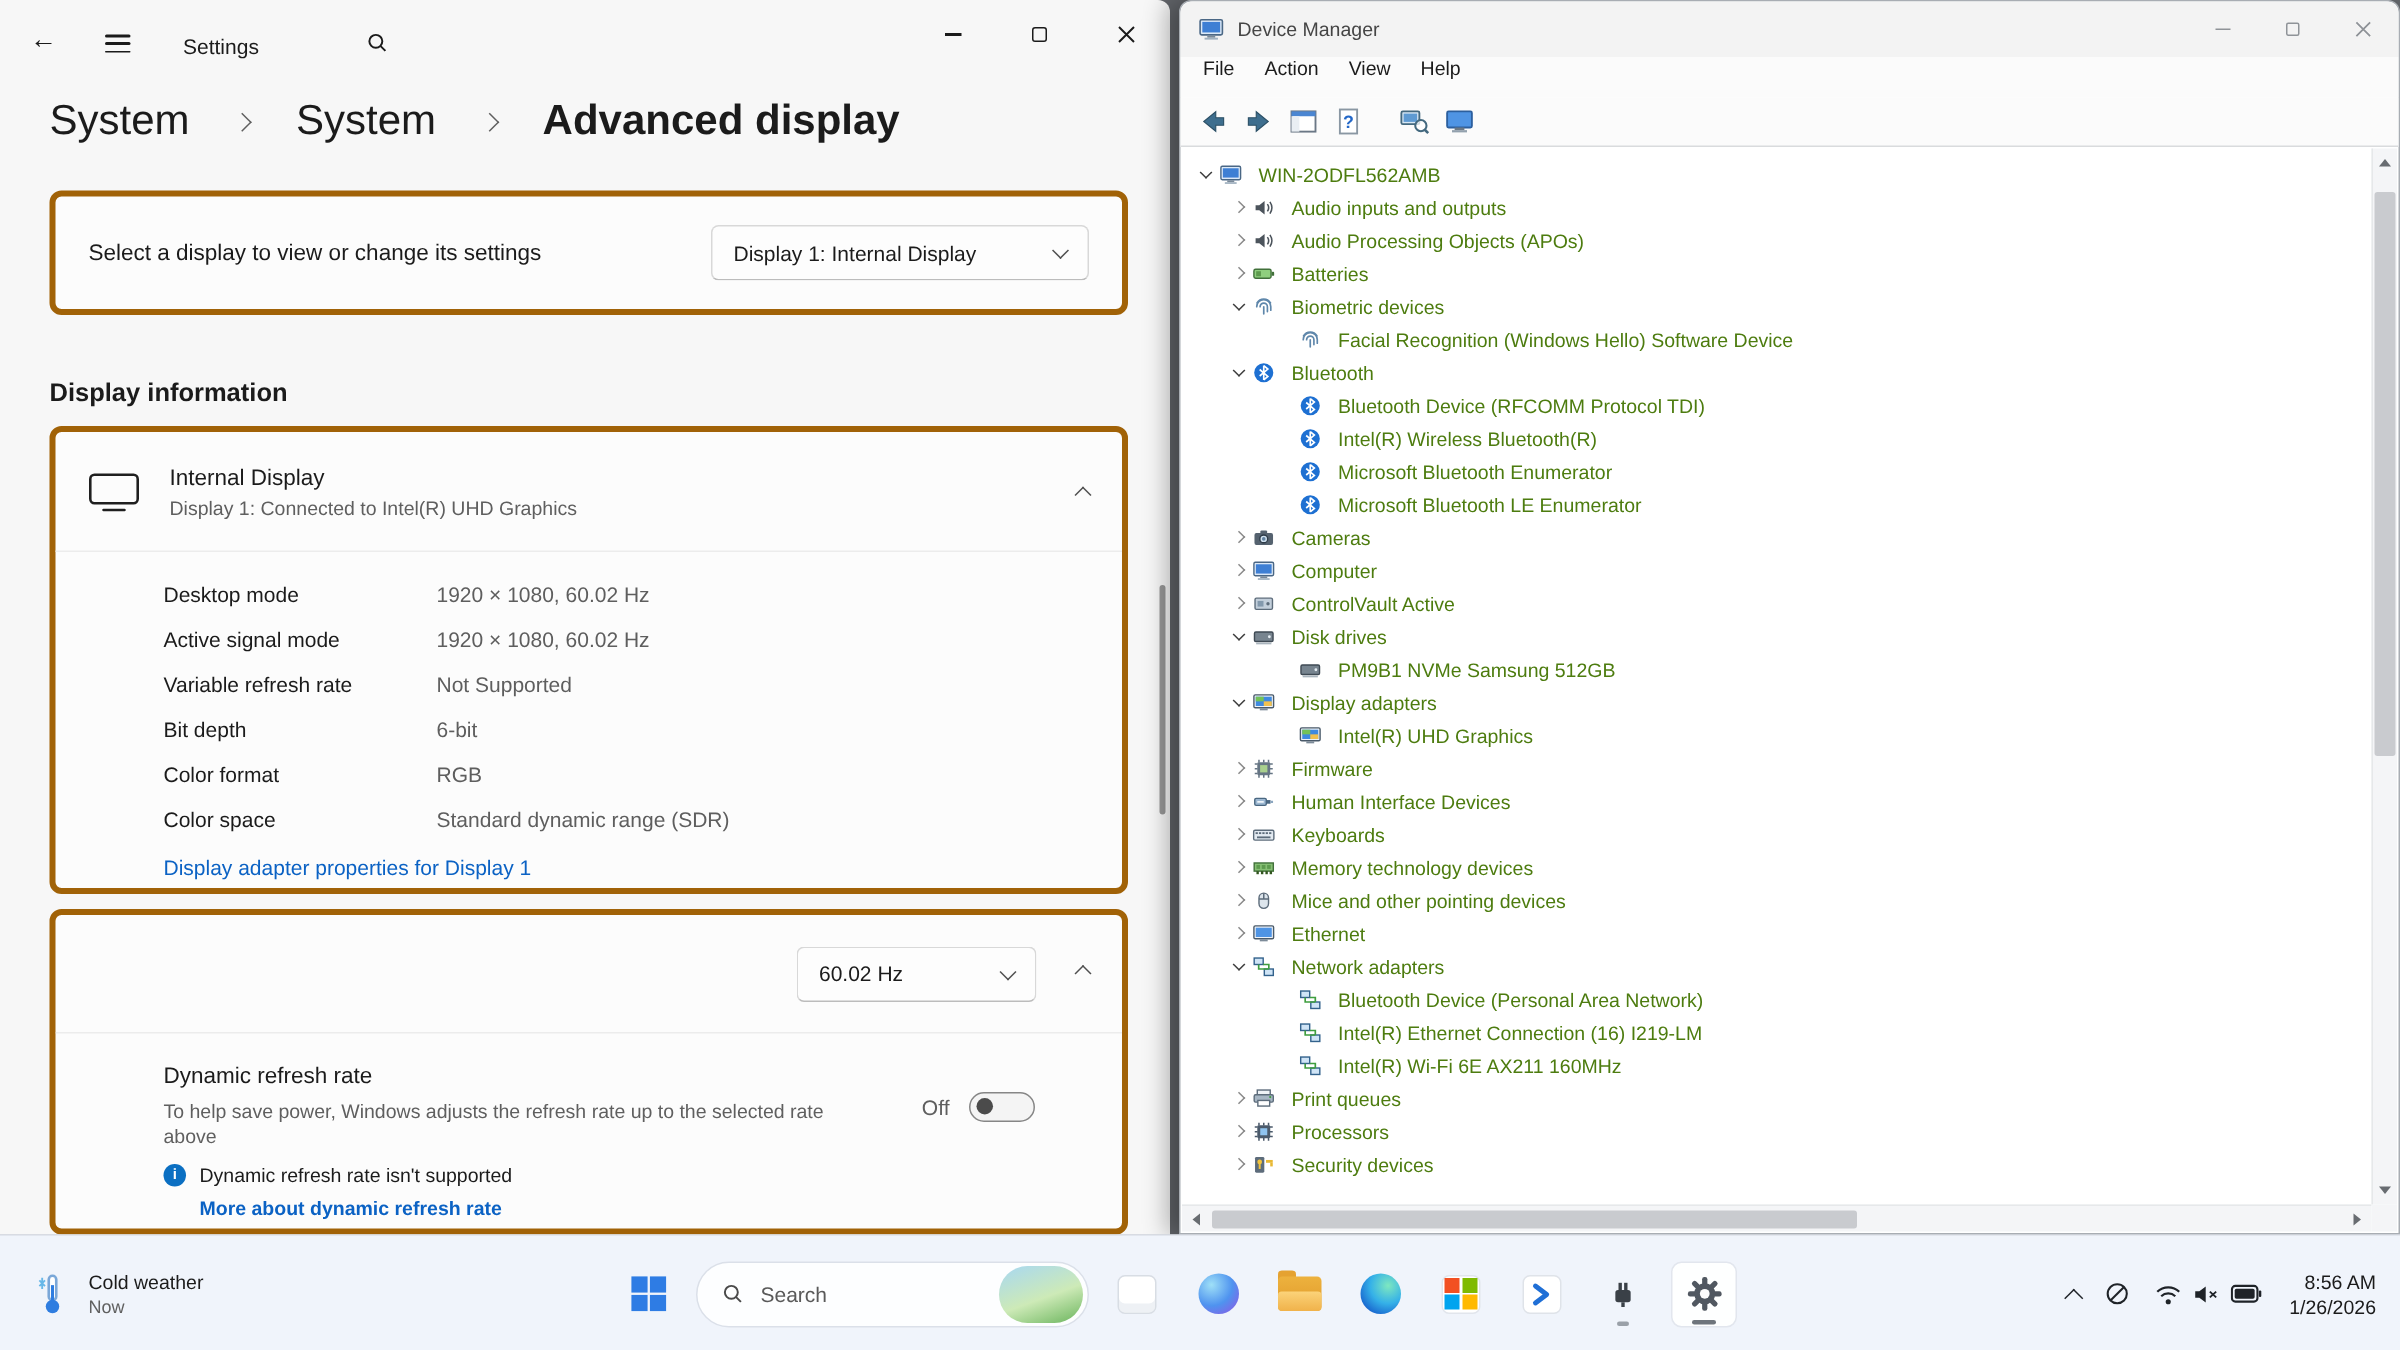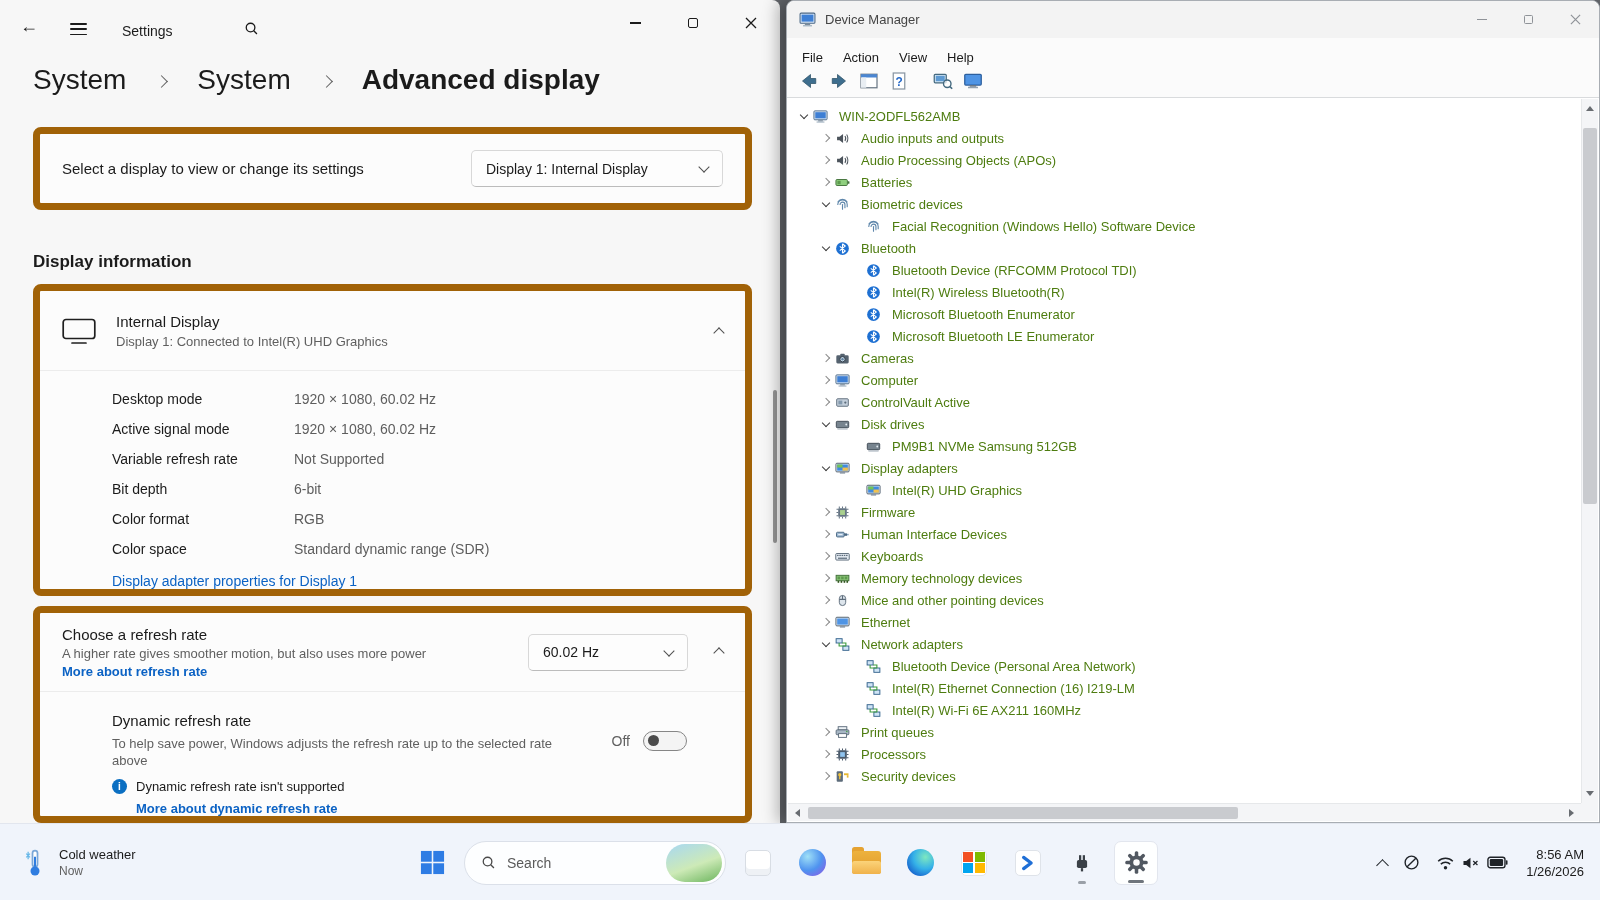--- a/index.html
+++ b/index.html
@@ -23,21 +23,21 @@
   .captions { position:absolute; right:0; top:0; display:flex; }
   .cap-btn { width:58px; height:46px; display:flex; align-items:center; justify-content:center; }
   .glyph-min { width:11px; height:1.5px; background:#1b1b1b; }
   .glyph-max { width:10px; height:10px; border:1.4px solid #1b1b1b; border-radius:2px; }
 
   .crumbs { position:absolute; left:33px; top:56px; height:48px; display:flex; align-items:center; gap:31px; }
   .crumb { font-size:28px; color:#1b1b1b; }
   .crumb.current { font-weight:700; }
   .crumb-chev { width:9px; height:9px; border-right:1.9px solid #5f5f5f; border-bottom:1.9px solid #5f5f5f; transform:rotate(-45deg); margin-top:3px; }
 
-  .card { position:absolute; left:33px; width:719px; background:#fcfcfc; border:7px solid #a16207; border-radius:8px; }
+  .card { position:absolute; left:33px; width:719px; background:#fcfcfc; border:4px solid #a16207; border-radius:8px; }
   .card1 { top:127px; height:83px; display:flex; align-items:center; padding:0 22px; }
   .card1-label { font-size:15px; color:#1b1b1b; }
   .dd { margin-left:auto; width:252px; height:37px; background:#fdfdfd; border:1px solid #d8d8d8; border-bottom-color:#bcbcbc; border-radius:5px; display:flex; align-items:center; justify-content:space-between; padding:0 14px; font-size:14px; color:#1b1b1b; }
   .dd.small { width:160px; }
 
   .sec-head { position:absolute; left:33px; top:252px; font-size:17px; font-weight:700; color:#1b1b1b; }
 
   .expander { top:284px; height:312px; }
   .exp-head { height:80px; display:flex; align-items:center; padding:0 22px; border-bottom:1px solid #ececec; }
   .exp-ico { margin-right:20px; display:flex; }
@@ -73,21 +73,21 @@
 
   
   .dm { position:absolute; left:786px; top:0; width:814px; height:823px; background:#fff; border:1px solid #a8adb3; border-radius:8px 8px 0 0; box-shadow:-8px 0 16px rgba(0,0,0,0.3); }
   .dm-tb { height:37px; background:#f3f3f3; border-radius:8px 8px 0 0; display:flex; align-items:center; padding-left:12px; }
   .dm-ico { width:17px; height:17px; margin-right:9px; display:flex; }
   .dm-title { font-size:13px; color:#454545; }
   .dm-caps { margin-left:auto; display:flex; height:100%; }
   .dm-cap { width:47px; display:flex; align-items:center; justify-content:center; }
   .gglyph-min { width:10px; height:1.4px; background:#8f9398; }
   .gglyph-max { width:9px; height:9px; border:1.3px solid #8f9398; border-radius:1.5px; }
-  .dm-menu { height:27px; display:flex; align-items:flex-end; padding-left:5px; background:#fbfbfb; }
+  .dm-menu { height:27px; display:flex; align-items:flex-start; padding-left:5px; background:#fbfbfb; }
   .dm-mi { font-size:13px; padding:0 10px; color:#1b1b1b; }
   .dm-tools { height:33px; display:flex; align-items:center; gap:10px; padding-left:12px; background:#fbfbfb; border-bottom:1px solid #d9dbdd; }
   .tool { width:20px; height:20px; display:flex; }
   .tool svg { width:100%; height:100%; }
 
   .dm-tree { position:absolute; left:1px; top:98px; right:18px; bottom:19px; overflow:hidden; padding-top:6px; }
   .tree-row { height:22px; display:flex; align-items:center; font-size:13px; color:#4d7c0f; white-space:nowrap; }
   .lvl0 { padding-left:8px; } .lvl1 { padding-left:30px; } .lvl2 { padding-left:78px; }
   .twisty { width:17px; height:17px; flex:0 0 17px; position:relative; }
   .twisty::after { content:""; position:absolute; top:5px; left:5px; width:5px; height:5px; border-right:1.5px solid #8a8a8a; border-bottom:1.5px solid #8a8a8a; transform:rotate(-45deg); }
@@ -228,25 +228,20 @@
         <div class="info-row">
             <span class="i-label">Color space</span>
             <span class="i-value">Standard dynamic range (SDR)</span>
           </div>
         <span class="adapter-link">Display adapter properties for Display 1</span>
       </div>
     </div>
 
     <div class="card rrcard">
       <div class="rr-head">
-        <span class="rr-left">
-          <span class="rr-tt">Choose a refresh rate</span>
-          <span class="rr-sub">A higher rate gives smoother motion, but also uses more power</span>
-          <span class="rr-link">More about refresh rate</span>
-        </span>
         <span class="rr-right">
           <span class="dd small">
             <span>60.02 Hz</span>
             <span class="chev down"></span>
           </span>
           <span><span class="chev up"></span></span>
         </span>
       </div>
       <div class="rr-body">
         <div class="dyn-row">

